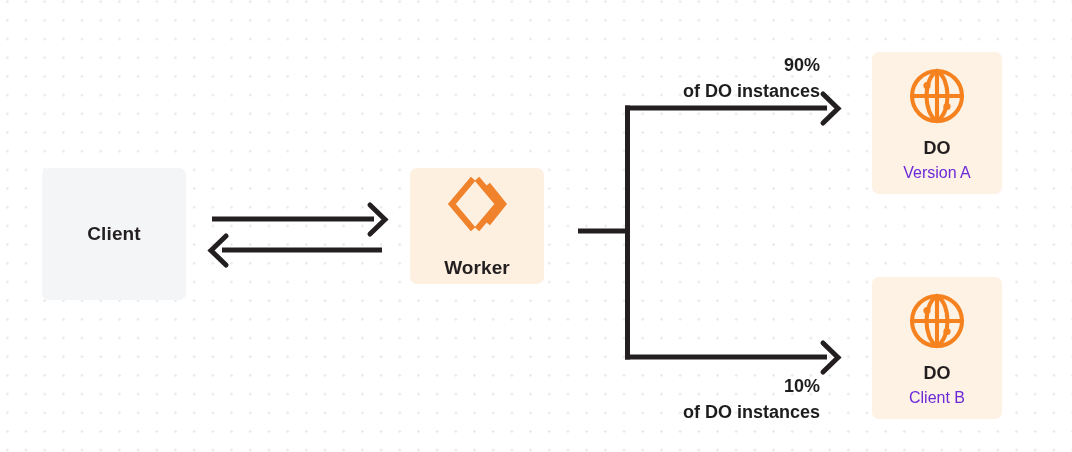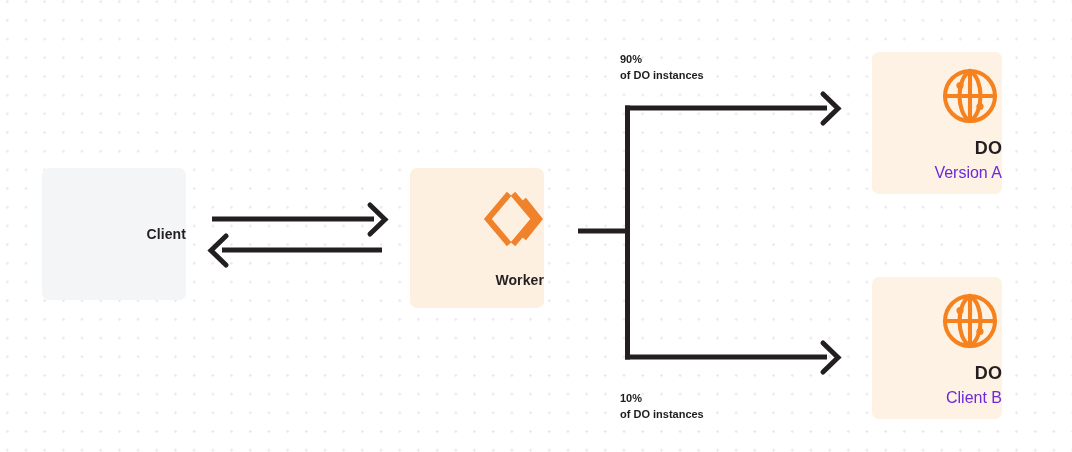--- a/index.html
+++ b/index.html
@@ -25,58 +25,58 @@
     background-position: -2px 11px;
   }
 
   
   .node {
     position: absolute;
     box-sizing: border-box;
     border-radius: 7px;
     display: flex;
     flex-direction: column;
-    align-items: flex-end;
+    align-items: center;
     justify-content: center;
   }
 
   .node-client {
     left: 42px;
     top: 168px;
     width: 144px;
     height: 132px;
     background: #f4f5f7;
   }
 
   .node-worker {
     left: 410px;
     top: 168px;
     width: 134px;
-    height: 140px;
+    height: 116px;
     background: #fdf0e0;
   }
 
   .node-do-a {
     left: 872px;
     top: 52px;
     width: 130px;
     height: 142px;
     background: #fdf2e3;
   }
 
   .node-do-b {
     left: 872px;
     top: 277px;
     width: 130px;
     height: 142px;
     background: #fdf2e3;
   }
 
   .node-label {
-    font-size: 14px;
+    font-size: 19px;
     font-weight: bold;
     color: #231f20;
     letter-spacing: 0.1px;
     line-height: 1.2;
   }
 
   .node-label-worker {
     margin-top: 22px;
   }
 
@@ -112,37 +112,37 @@
     left: 0;
     top: 0;
     width: 1072px;
     height: 452px;
     pointer-events: none;
   }
 
   
   .edge-label {
     position: absolute;
-    text-align: left;
-    font-size: 11px;
+    text-align: right;
+    font-size: 18px;
     font-weight: bold;
     color: #1d1d1d;
     line-height: 1.45;
     white-space: nowrap;
   }
 
   .edge-label-top {
     left: 620px;
     top: 52px;
     width: 200px;
   }
 
   .edge-label-bottom {
     left: 620px;
-    top: 391px;
+    top: 373px;
     width: 200px;
   }
 </style>
 </head>
 <body>
 
 <div id="canvas">
 
   <svg class="connector-layer" viewBox="0 0 1072 452" width="1072" height="452" aria-hidden="true">
 

